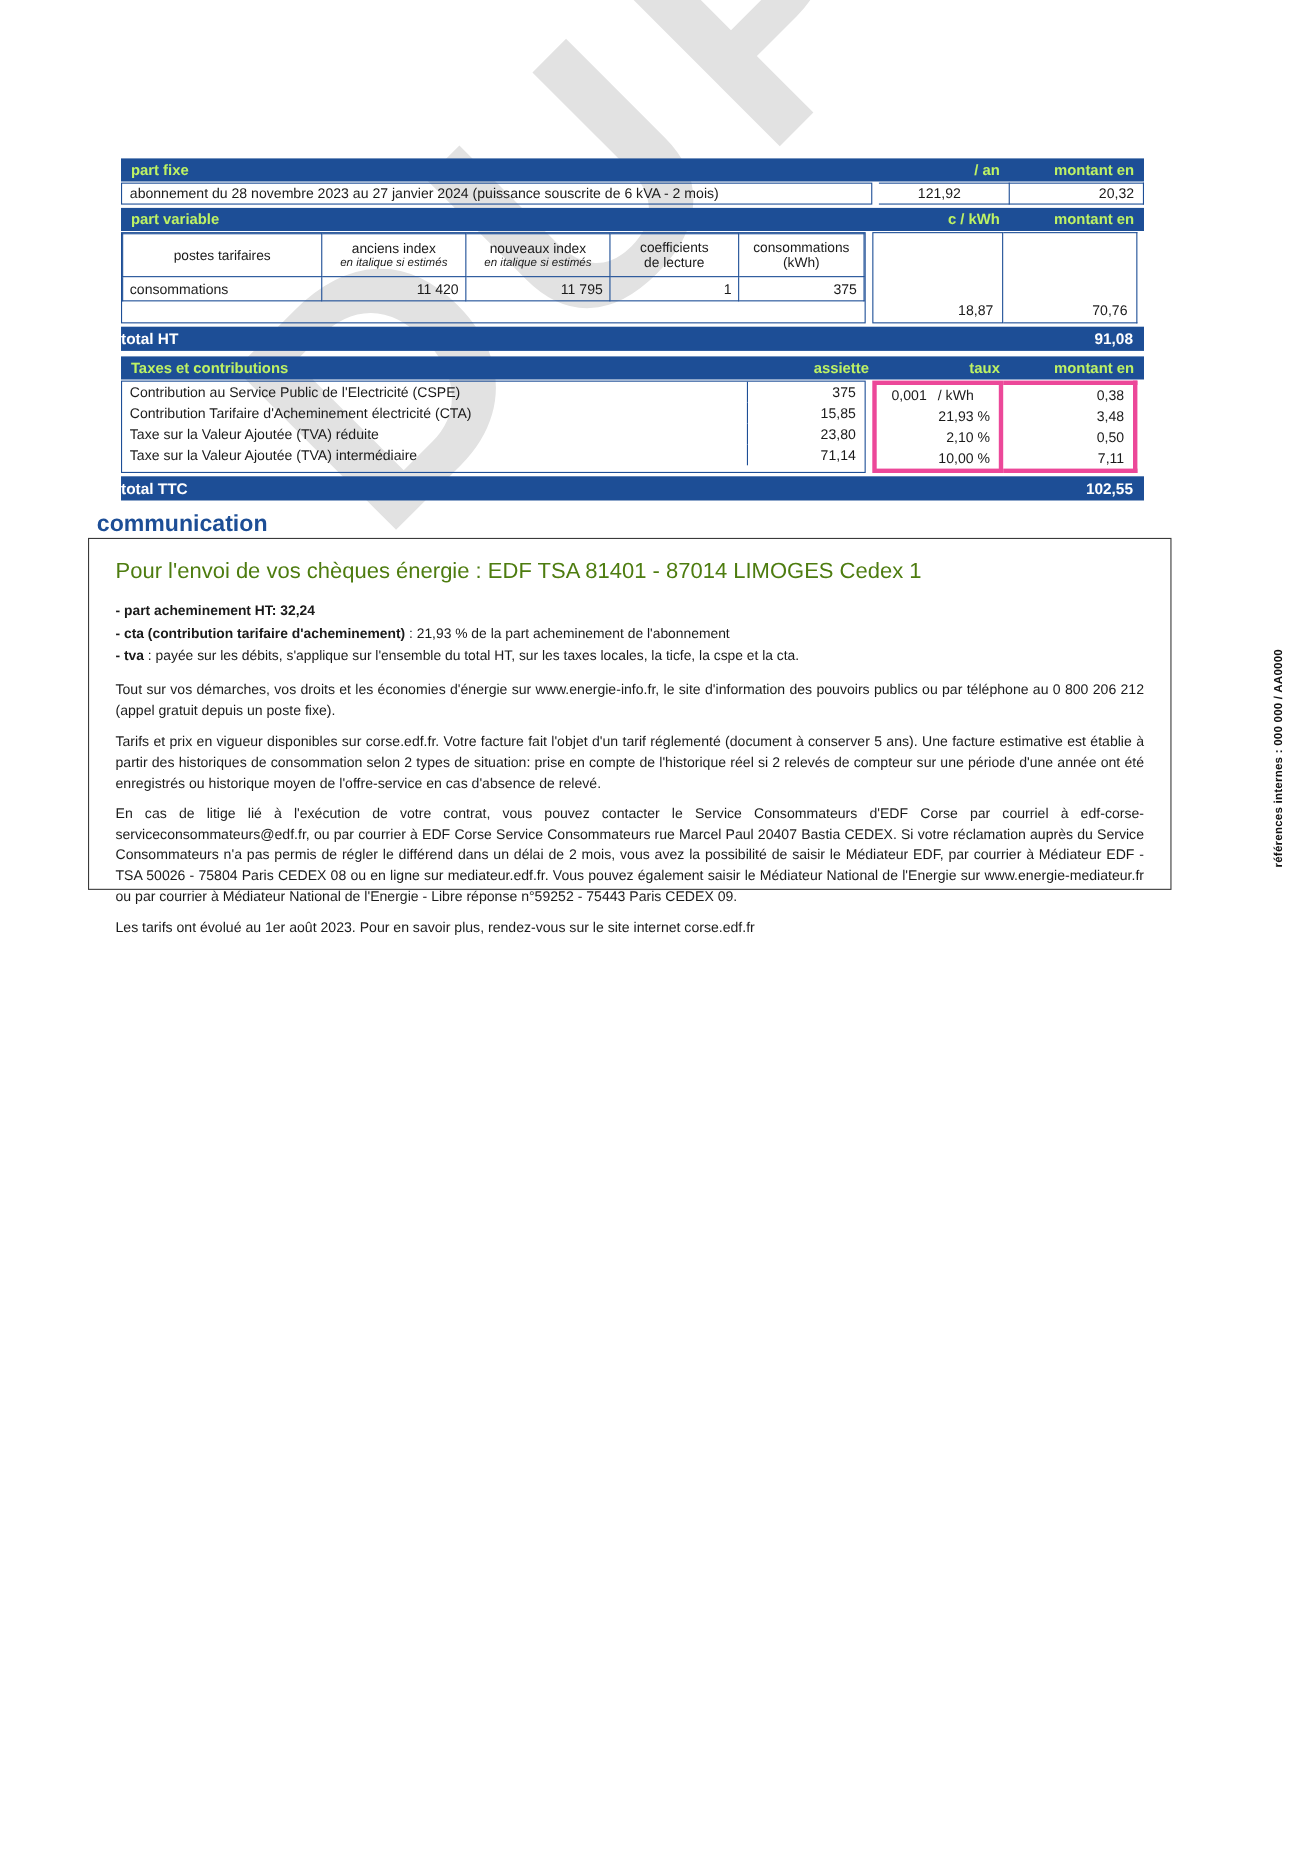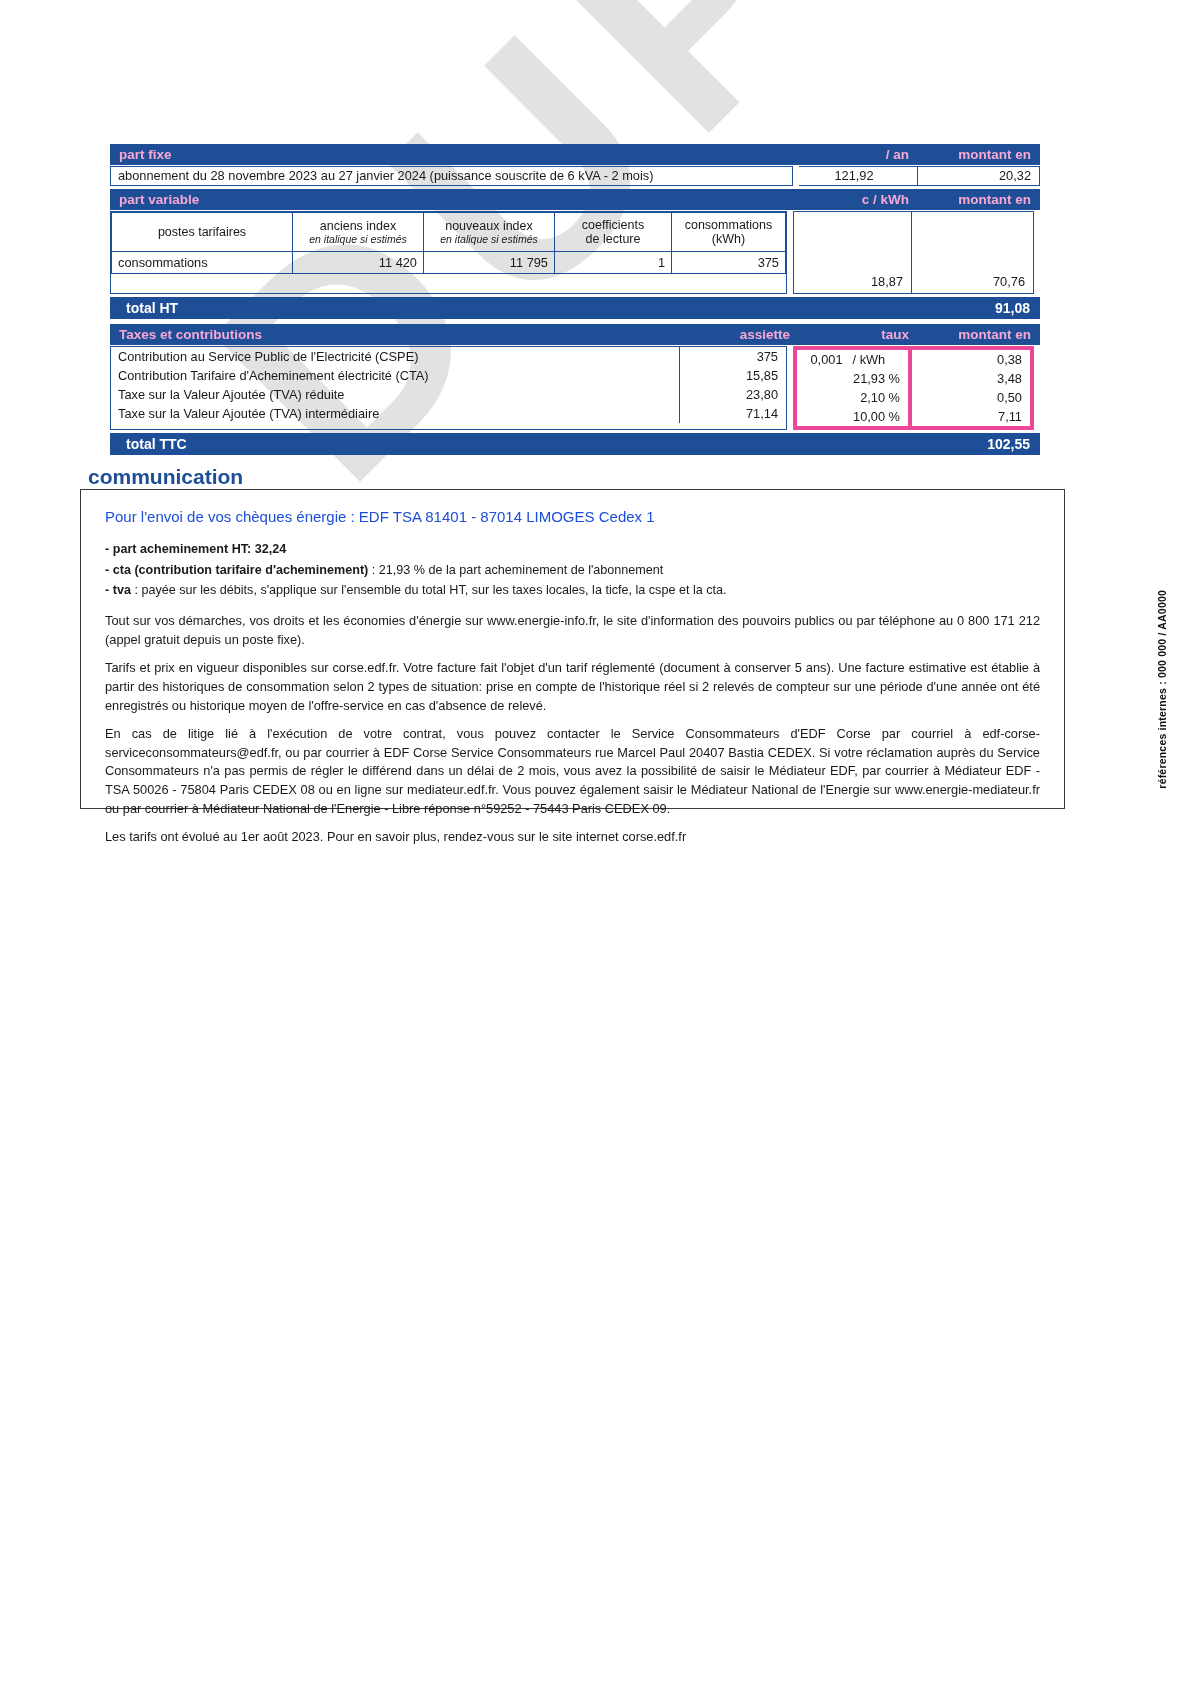--- a/index.html
+++ b/index.html
@@ -51,21 +51,21 @@
   
   .inv-block {
     position: absolute;
     left: 110px;
     top: 144px;
     width: 930px;
   }
 
   .band {
     background: #1d4e96;
-    color: #f9a8d4;
+    color: #bef264;
     font-weight: bold;
     font-size: 13.5px;
     height: 21px;
     line-height: 21px;
     display: flex;
     align-items: flex-start;
     margin-bottom: 1px;
   }
   .band .b-title { padding-left: 9px; flex: 1; }
   .band .b-col2 {
@@ -193,21 +193,21 @@
   .band-total {
     background: #1d4e96;
     color: #fff;
     font-weight: bold;
     font-size: 14px;
     height: 22px;
     line-height: 22px;
     display: flex;
     margin-bottom: 5px;
   }
-  .band-total .t-left { padding-left: 16px; flex: 1; }
+  .band-total .t-left { padding-left: 0; flex: 1; }
   .band-total .t-right { padding-right: 10px; text-align: right; }
 
   
   .taxes-wrap { display: flex; margin-bottom: 3px; justify-content: flex-end; }
   .taxes-left {
     flex: 1;
     border: 1px solid #1d4e96;
     box-sizing: border-box;
   }
   table.tax-tab {
@@ -261,22 +261,22 @@
     position: absolute;
     left: 80px;
     top: 489px;
     width: 985px;
     height: 320px;
     border: 1px solid #3a3a3a;
     box-sizing: border-box;
     padding: 18px 24px 0 24px;
   }
   .comm-head {
-    color: #1d4ed8;
-    font-size: 15px;
+    color: #4d7c0f;
+    font-size: 20px;
     margin: 0 0 16px 0;
   }
   .comm-bullets p {
     margin: 0 0 3px 0;
     font-size: 12.6px;
     line-height: 1.4;
   }
   .comm-bullets b { font-weight: bold; }
   .comm-para {
     margin: 9px 0 0 0;
@@ -443,20 +443,20 @@
         <b>- part acheminement HT: 32,24</b><span></span>
       </p>
       <p>
         <b>- cta (contribution tarifaire d'acheminement)</b><span> : 21,93 % de la part acheminement de l'abonnement</span>
       </p>
       <p>
         <b>- tva</b><span> : payée sur les débits, s'applique sur l'ensemble du total HT, sur les taxes locales, la ticfe, la cspe et la cta.</span>
       </p>
     </div>
 
-    <p class="comm-para first">Tout sur vos démarches, vos droits et les économies d'énergie sur www.energie-info.fr, le site d'information des pouvoirs publics ou par téléphone au 0 800 171 212 (appel gratuit depuis un poste fixe).</p>
+    <p class="comm-para first">Tout sur vos démarches, vos droits et les économies d'énergie sur www.energie-info.fr, le site d'information des pouvoirs publics ou par téléphone au 0 800 206 212 (appel gratuit depuis un poste fixe).</p>
     <p class="comm-para">Tarifs et prix en vigueur disponibles sur corse.edf.fr. Votre facture fait l'objet d'un tarif réglementé (document à conserver 5 ans). Une facture estimative est établie à partir des historiques de consommation selon 2 types de situation: prise en compte de l'historique réel si 2 relevés de compteur sur une période d'une année ont été enregistrés ou historique moyen de l'offre-service en cas d'absence de relevé.</p>
     <p class="comm-para">En cas de litige lié à l'exécution de votre contrat, vous pouvez contacter le Service Consommateurs d'EDF Corse par courriel à edf-corse-serviceconsommateurs@edf.fr, ou par courrier à EDF Corse Service Consommateurs rue Marcel Paul 20407 Bastia CEDEX. Si votre réclamation auprès du Service Consommateurs n'a pas permis de régler le différend dans un délai de 2 mois, vous avez la possibilité de saisir le Médiateur EDF, par courrier à Médiateur EDF - TSA 50026 - 75804 Paris CEDEX 08 ou en ligne sur mediateur.edf.fr. Vous pouvez également saisir le Médiateur National de l'Energie sur www.energie-mediateur.fr ou par courrier à Médiateur National de l'Energie - Libre réponse n°59252 - 75443 Paris CEDEX 09.</p>
     <p class="comm-para">Les tarifs ont évolué au 1er août 2023. Pour en savoir plus, rendez-vous sur le site internet corse.edf.fr</p>
   </div>
 
   <div class="vert-ref">références internes : 000 000 / AA0000</div>
 </div>
 
 </body></html>

